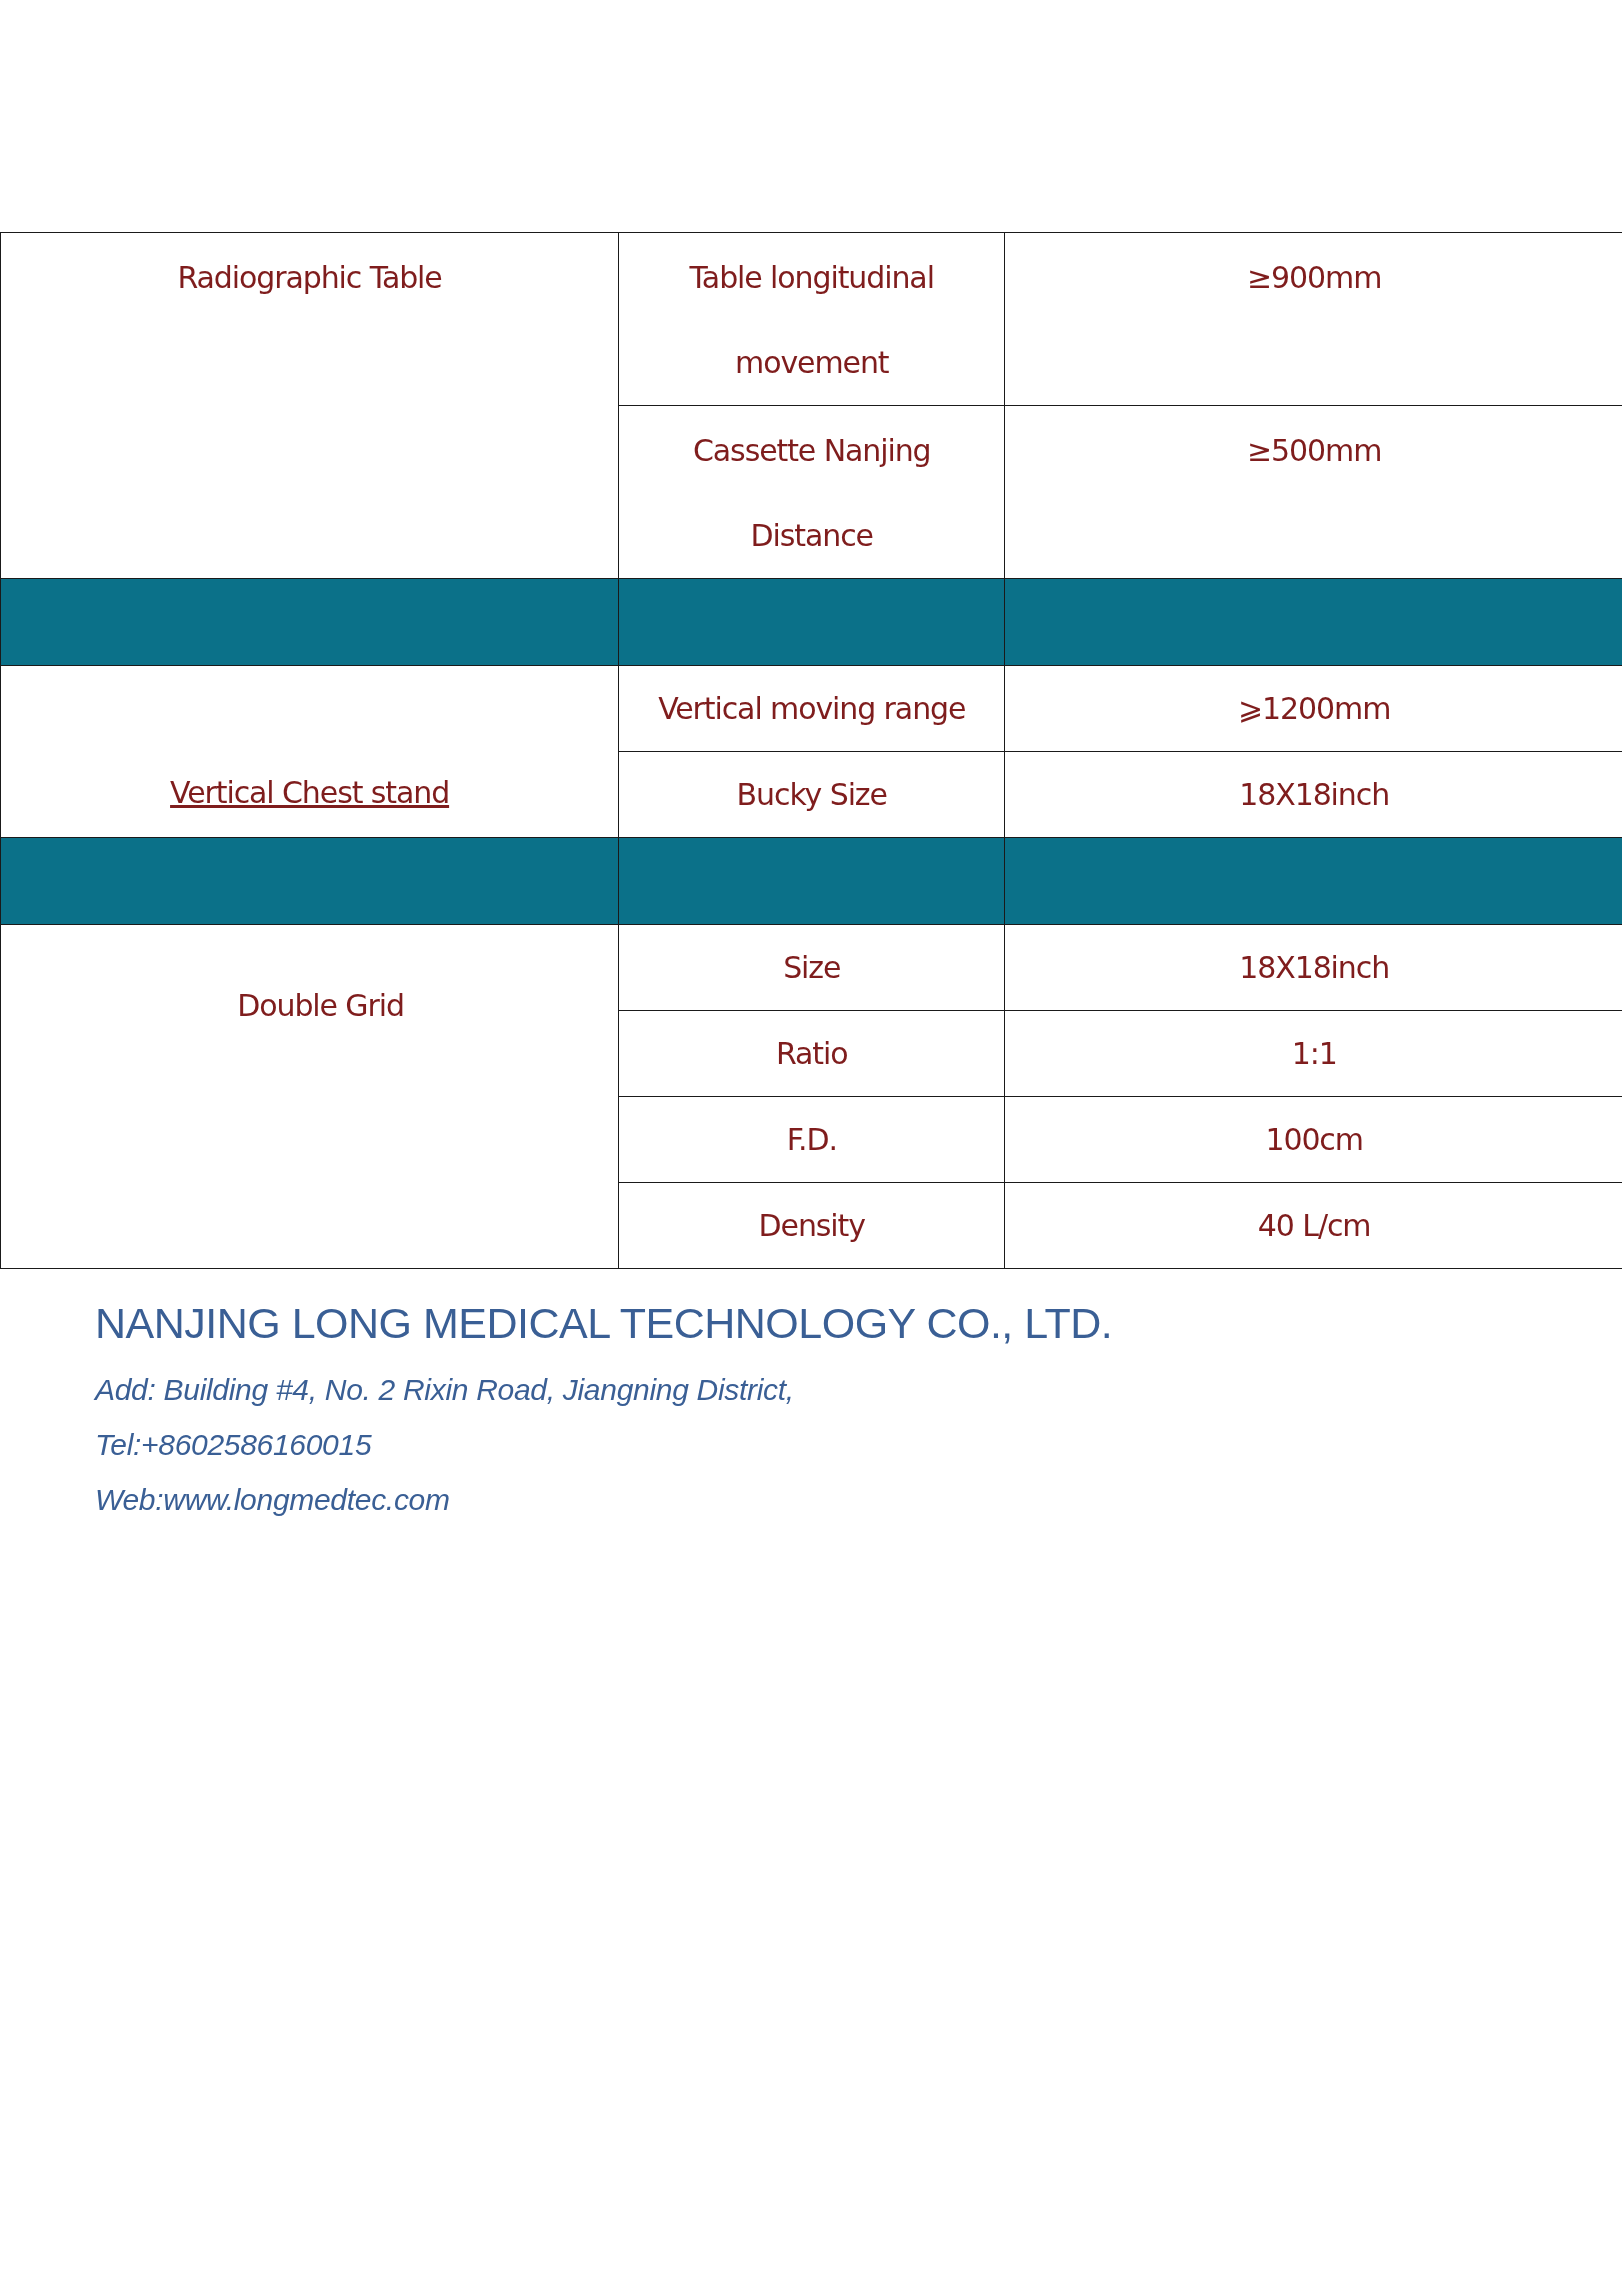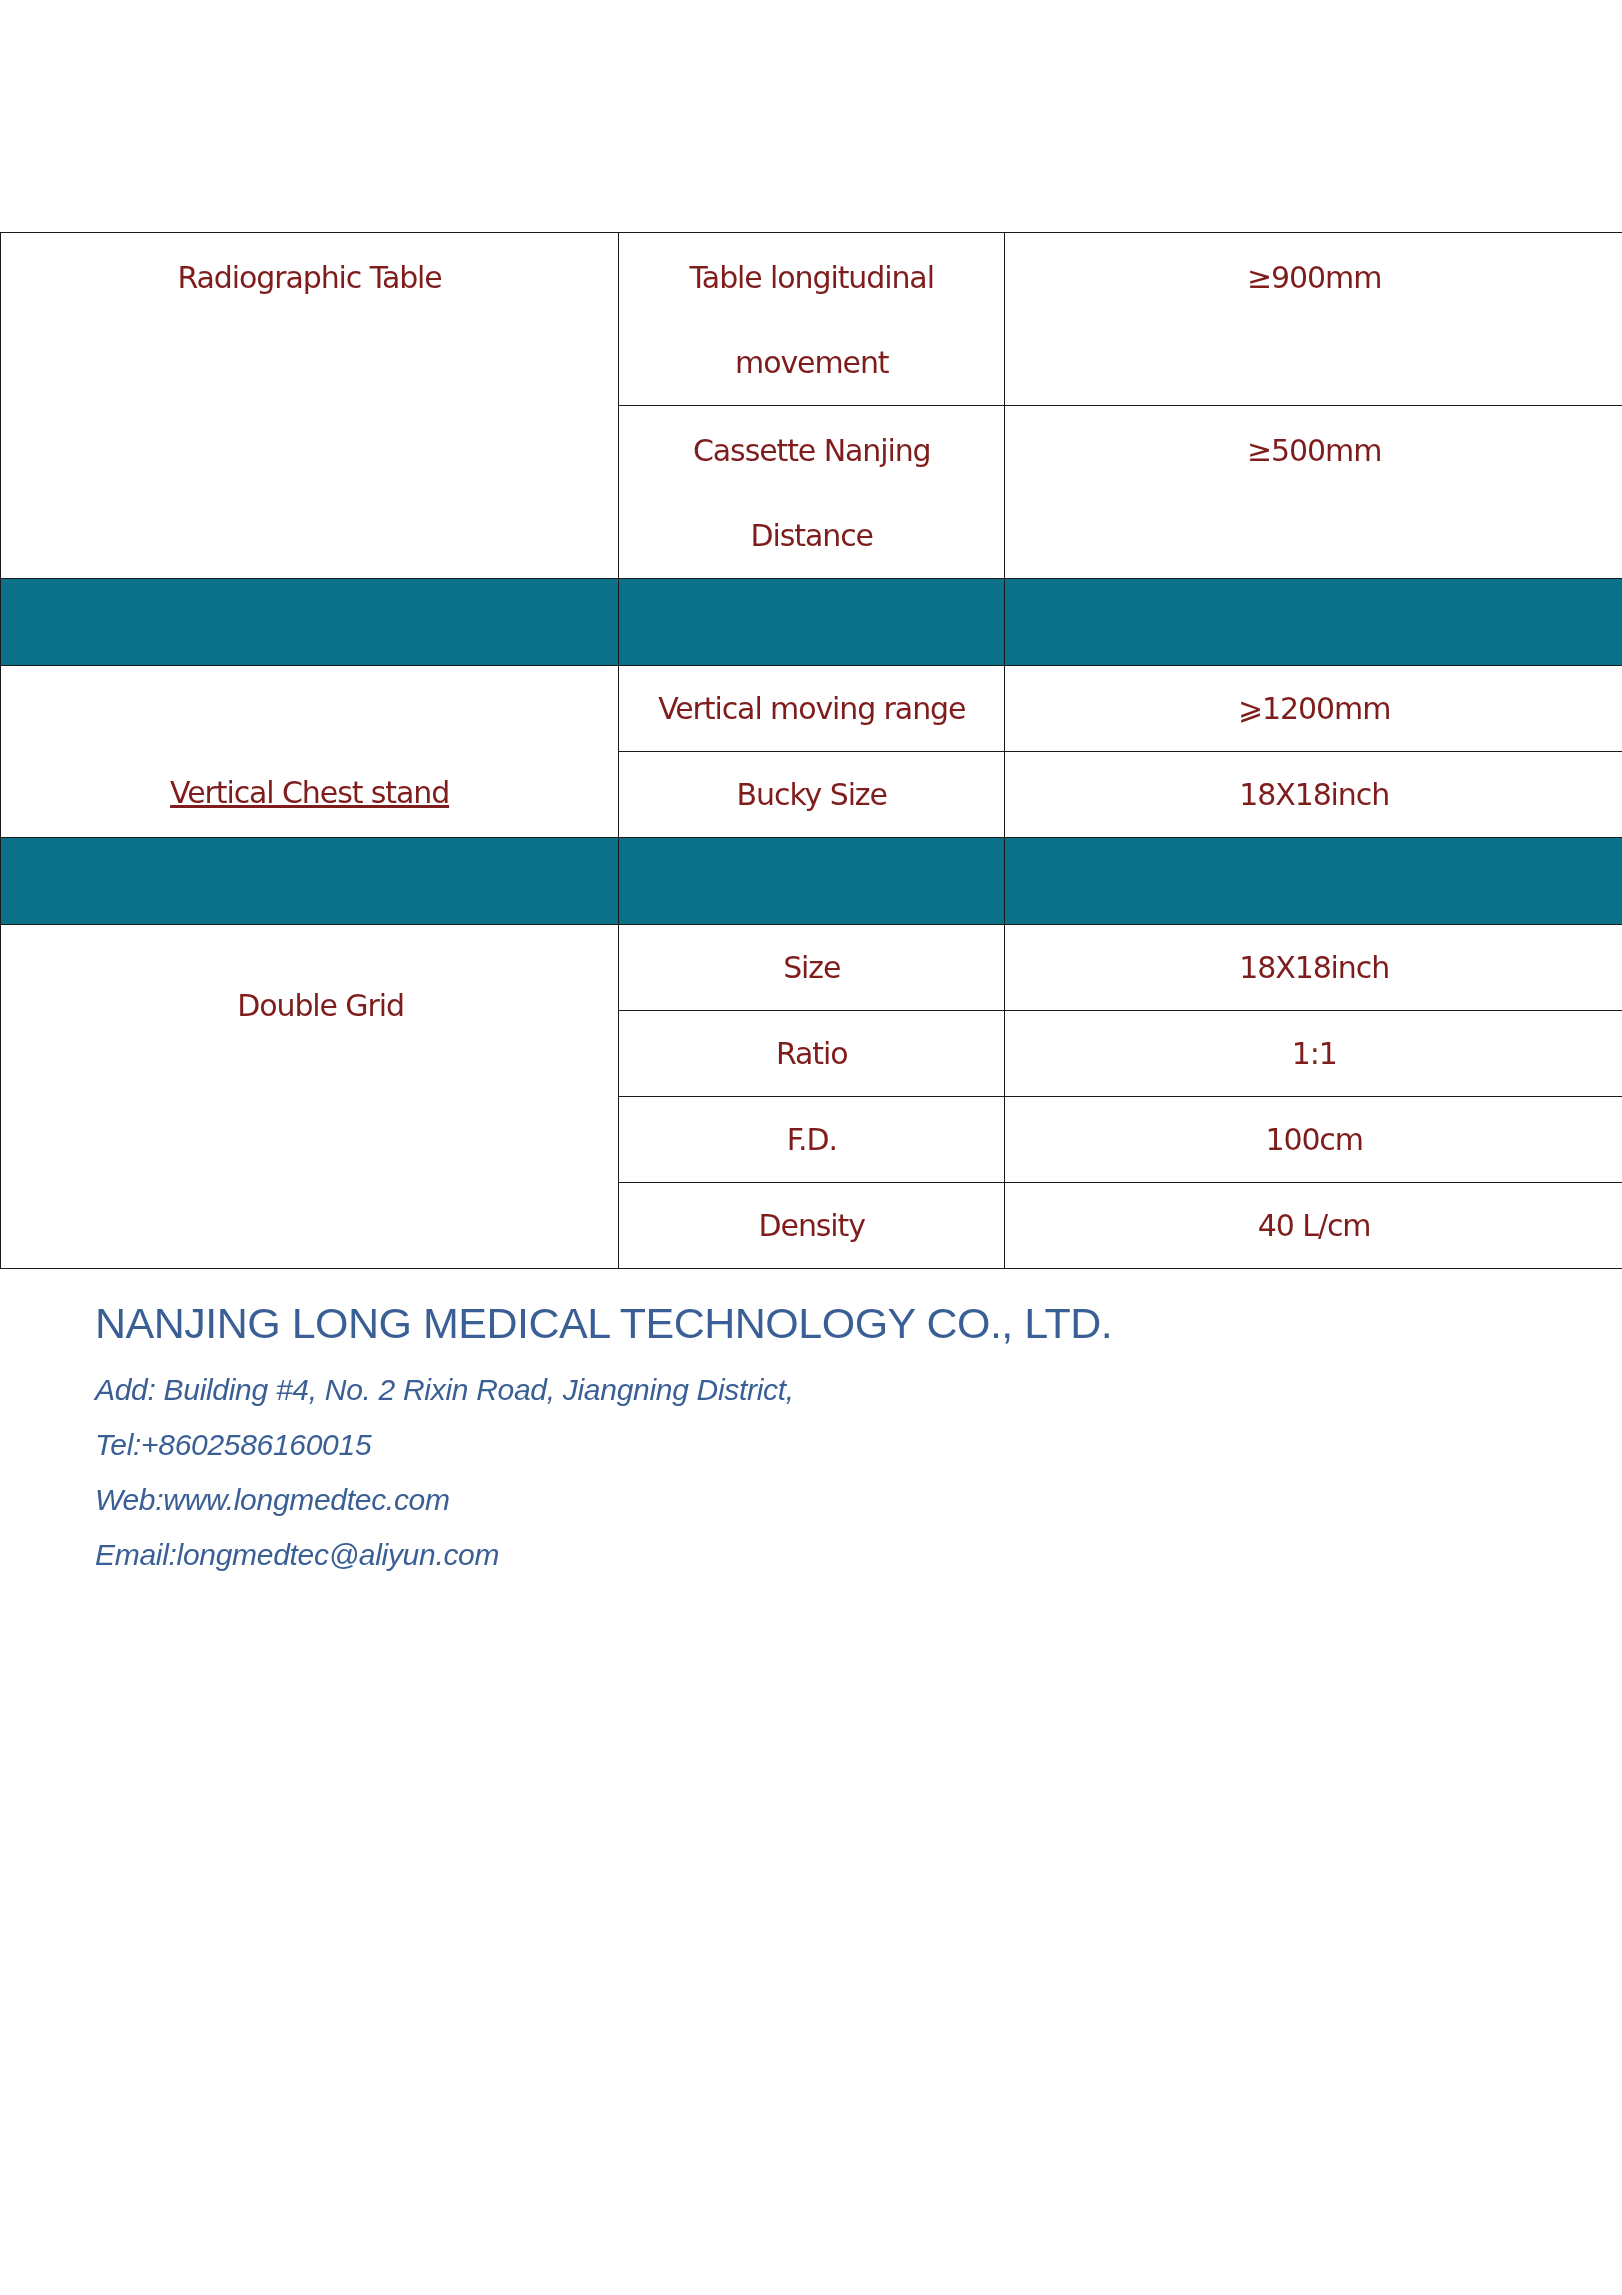--- a/index.html
+++ b/index.html
@@ -157,15 +157,14 @@
       <td class="last-col">40 L/cm</td>
     </tr>
   </tbody>
 </table>
 
 <div class="footer">
   <div class="company">NANJING LONG MEDICAL TECHNOLOGY CO., LTD.</div>
   <div class="line">Add: Building #4, No. 2 Rixin Road, Jiangning District,</div>
   <div class="line">Tel:+8602586160015</div>
   <div class="line">Web:www.longmedtec.com</div>
-  <div class="line">Email:longmedtec@aliyun.com</div>
 </div>
 
 
 </body></html>

